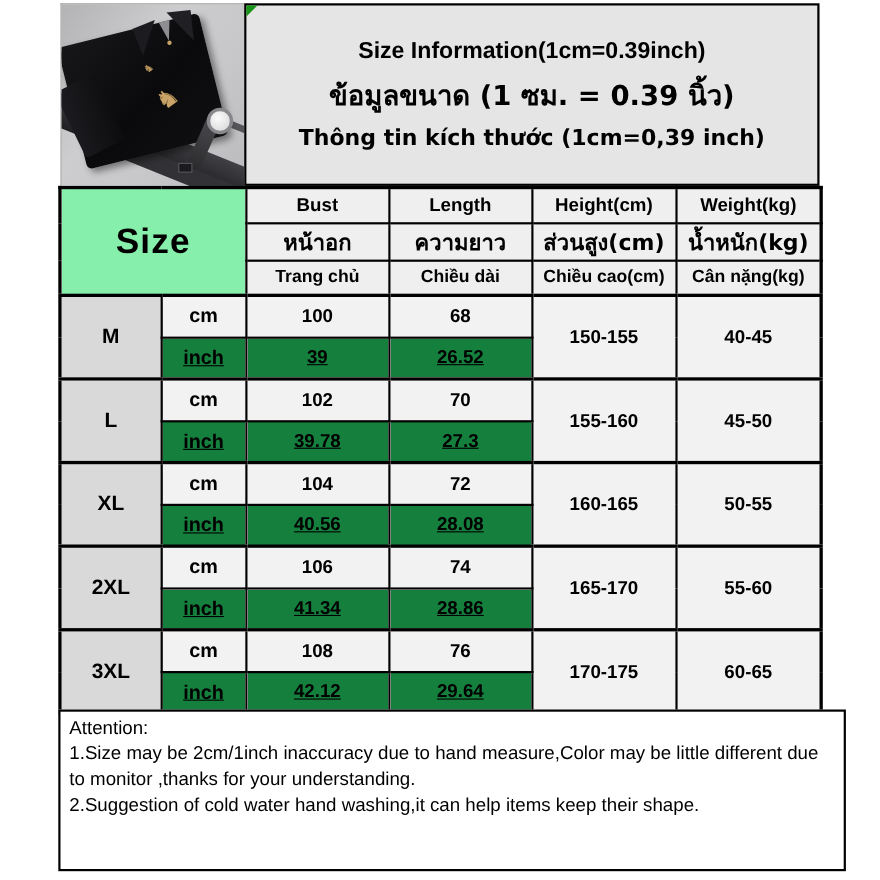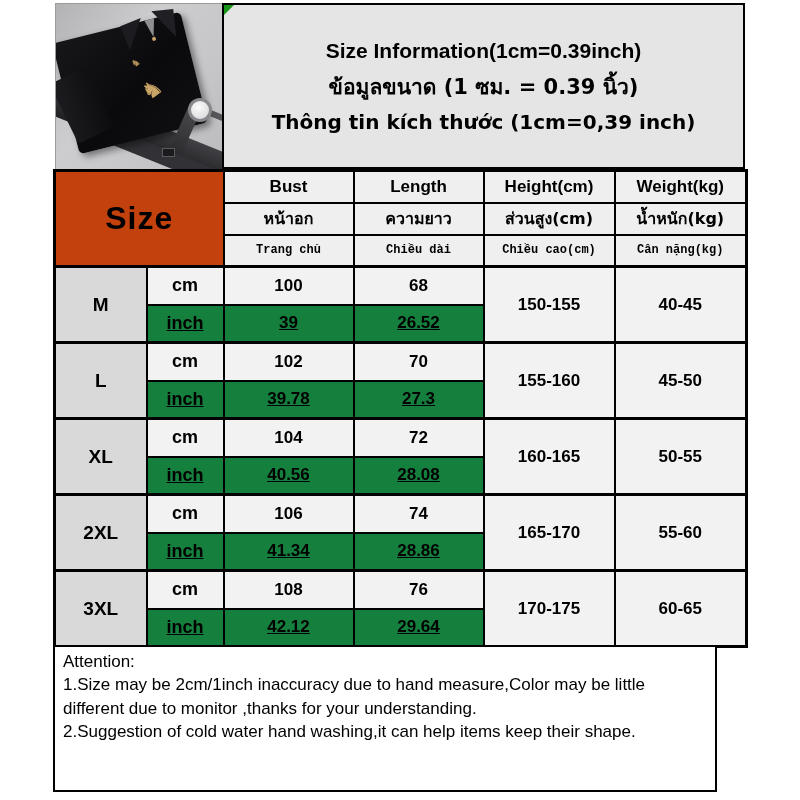--- a/index.html
+++ b/index.html
@@ -86,58 +86,58 @@
   }
 
   
   .header-box {
     position:absolute; left:222px; top:3px; width:523px; height:166px;
     background:#e5e5e5; border:2px solid #000;
     display:flex; flex-direction:column; justify-content:center; align-items:center;
     text-align:center; gap:7px;
   }
   .title-en { font-size:21px; font-weight:bold; }
-  .title-th { font-size:21px; font-weight:bold; font-family:"DejaVu Sans","Liberation Sans",sans-serif;text-align:right; }
+  .title-th { font-size:25px; font-weight:bold; font-family:"DejaVu Sans","Liberation Sans",sans-serif;text-align:right; }
   .title-vi { font-size:20px; font-weight:bold; font-family:"DejaVu Sans","Liberation Sans",sans-serif; }
   .corner-tri {
     position:absolute; left:224px; top:5px; width:0; height:0;
     border-top:10px solid #189418; border-right:10px solid transparent;
   }
 
   
   table.size-table {
     position:absolute; left:53px; top:169px; width:692px;
     border-collapse:collapse; table-layout:fixed;
     border:3px solid #000;
   }
   .size-table td {
     border:2px solid #000; text-align:center; vertical-align:middle;
     padding:0; overflow:hidden;
   }
   .size-table tr.hrow td { height:32px; }
   .size-table tr.drow td { height:38px; }
   tr.group-start td { border-top:3px solid #000; }
   td.size-big {
-    background:#c2410c; font-size:32px; font-weight:bold; letter-spacing:1px;
+    background:#86efac; font-size:32px; font-weight:bold; letter-spacing:1px;
   }
   td.head-en { background:#efefef; font-size:17px; font-weight:bold; }
-  td.head-th { background:#efefef; font-size:16px; font-weight:bold;
+  td.head-th { background:#efefef; font-size:20px; font-weight:bold;
                font-family:"DejaVu Sans","Liberation Sans",sans-serif; }
-  td.head-vi { background:#efefef; font-size:12px; font-weight:bold;
-               font-family:Liberation Mono, monospace; }
+  td.head-vi { background:#efefef; font-size:16px; font-weight:bold;
+               font-family:Liberation Sans, sans-serif; }
   td.size-lbl { background:#d9d9d9; font-size:19px; font-weight:bold; }
   td.unit { font-size:18px; font-weight:bold; }
   td.val  { font-size:17px; font-weight:bold; }
   td.range { background:#f2f2f2; font-size:17px; font-weight:bold; }
   td.row-cm { background:#f2f2f2; }
   td.row-inch { background:#15803d;text-decoration:underline; }
 
   
   .attention {
-    position:absolute; left:53px; top:645px; width:664px; height:147px;
+    position:absolute; left:53px; top:645px; width:716px; height:147px;
     border:2px solid #000; background:#fff;
     padding:3px 23px 0 8px; font-size:17px; line-height:1.38;
   }
   .attention div { margin:0; }
 </style>
 </head>
 <body>
 
 <div class="page">
 

